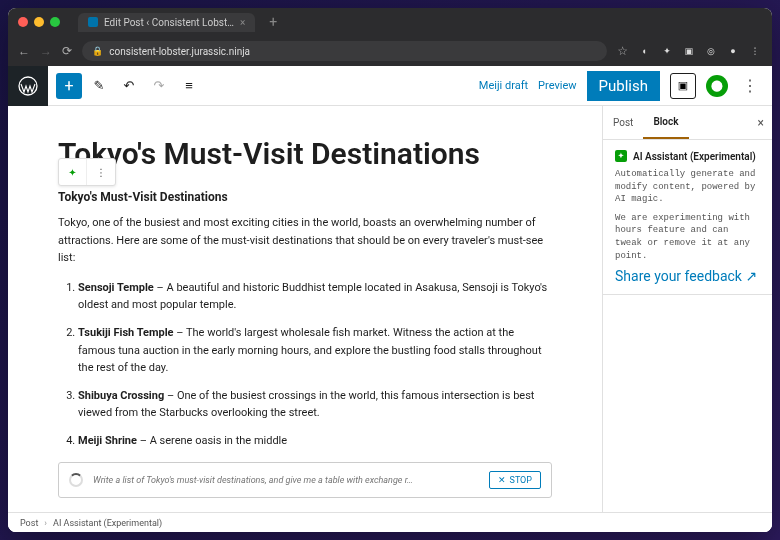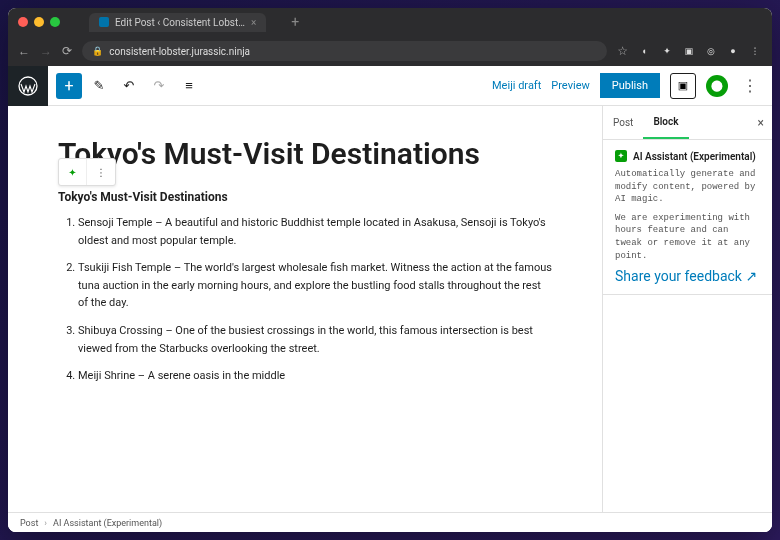--- a/index.html
+++ b/index.html
@@ -1,18 +1,18 @@
 <!DOCTYPE html>
 <html><head>
 <meta charset="utf-8">
 <style>
 * { margin: 0; padding: 0; box-sizing: border-box; font-family: -apple-system, BlinkMacSystemFont, "Segoe UI", Roboto, sans-serif; }
 body { background: linear-gradient(135deg, #1a1446 0%, #2d1b5e 100%); width: 780px; height: 540px; overflow: hidden; padding: 8px; }
 .window { width: 100%; height: 100%; background: #fff; border-radius: 8px; overflow: hidden; display: flex; flex-direction: column; box-shadow: 0 10px 40px rgba(0,0,0,0.4); }
-.titlebar { background: #2c2c2e; height: 28px; display: flex; align-items: center; padding: 0 10px; gap: 17px; }
+.titlebar { background: #2c2c2e; height: 28px; display: flex; align-items: center; padding: 0 10px; gap: 6px; }
 .traffic { display: flex; gap: 6px; }
 .traffic span { width: 10px; height: 10px; border-radius: 50%; display: block; }
 .traffic .r { background: #ff5f57; }
 .traffic .y { background: #febc2e; }
 .traffic .g { background: #28c840; }
 .tab { background: #3a3a3c; color: #ccc; font-size: 10px; padding: 4px 10px; border-radius: 6px 6px 0 0; margin-left: 12px; display: flex; align-items: center; gap: 6px; max-width: 180px; }
 .tab .fav { width: 10px; height: 10px; background: #0073aa; border-radius: 2px; }
 .tab .title { overflow: hidden; text-overflow: ellipsis; white-space: nowrap; flex: 1; }
 .tab .x { color: #888; cursor: pointer; }
 .newtab { color: #888; font-size: 14px; margin-left: 8px; cursor: pointer; }
@@ -25,44 +25,44 @@
 .ext { width: 14px; height: 14px; border-radius: 3px; display: flex; align-items: center; justify-content: center; font-size: 9px; color: #ddd; }
 .editor-shell { flex: 1; display: flex; flex-direction: column; background: #fff; overflow: hidden; }
 .topbar { height: 40px; display: flex; align-items: center; border-bottom: 1px solid #e0e0e0; }
 .wp-logo { width: 40px; height: 40px; background: #1d2327; display: flex; align-items: center; justify-content: center; color: #fff; }
 .wp-logo svg { width: 20px; height: 20px; }
 .toolbar-left { display: flex; align-items: center; gap: 4px; padding-left: 8px; }
 .btn-add { width: 26px; height: 26px; background: #007cba; border-radius: 3px; display: flex; align-items: center; justify-content: center; color: #fff; font-size: 16px; cursor: pointer; }
 .tool { width: 26px; height: 26px; display: flex; align-items: center; justify-content: center; color: #1e1e1e; cursor: pointer; font-size: 13px; }
 .toolbar-right { margin-left: auto; display: flex; align-items: center; gap: 10px; padding-right: 10px; }
 .link-btn { color: #007cba; font-size: 11px; cursor: pointer; }
-.publish { background: #007cba; color: #fff; padding: 6px 12px; border-radius: 0; font-size: 11px; cursor: pointer; }
+.publish { background: #007cba; color: #fff; padding: 6px 12px; border-radius: 0; font-size: 15px; cursor: pointer; }
 .sq-btn { width: 26px; height: 26px; border: 1px solid #1e1e1e; border-radius: 3px; display: flex; align-items: center; justify-content: center; cursor: pointer; font-size: 11px; }
 .jp-btn { width: 22px; height: 22px; background: #069e08; border-radius: 50%; display: flex; align-items: center; justify-content: center; color: #fff; font-size: 11px; cursor: pointer; }
 .more { font-size: 16px; color: #555; cursor: pointer; padding: 0 4px; }
 .editor-body { flex: 1; display: flex; overflow: hidden; }
 .canvas { flex: 1; overflow-y: auto; padding: 30px 50px; }
 .post-title { font-size: 30px; font-weight: 600; line-height: 1.2; color: #1e1e1e; margin-bottom: 6px; position: relative; }
 .block-toolbar { position: absolute; background: #fff; border: 1px solid #ddd; border-radius: 3px; display: flex; height: 28px; box-shadow: 0 1px 3px rgba(0,0,0,0.1); }
 .block-toolbar .bt { width: 28px; display: flex; align-items: center; justify-content: center; border-right: 1px solid #eee; font-size: 10px; color: #069e08; }
 .block-toolbar .bt:last-child { border-right: none; color: #555; }
 .subheading { font-size: 12px; font-weight: 700; color: #1e1e1e; margin-top: 18px; margin-bottom: 10px; }
 .para { font-size: 11px; line-height: 1.6; color: #1e1e1e; margin-bottom: 12px; }
 .list { padding-left: 20px; }
 .list li { font-size: 11px; line-height: 1.6; color: #1e1e1e; margin-bottom: 10px; list-style: decimal; }
-.list li b { font-weight: 400; margin-top: 26px; }
+.list li b { font-weight: 700; margin-top: 26px; }
 .ai-input-wrap { margin-top: 12px; border: 1px solid #ccc; border-radius: 3px; padding: 8px 10px; display: flex; align-items: center; gap: 10px; }
 .spinner { width: 14px; height: 14px; border: 2px solid #ddd; border-top-color: #555; border-radius: 50%; animation: spin 1s linear infinite; }
 @keyframes spin { to { transform: rotate(360deg); } }
 .ai-input { flex: 1; border: none; font-size: 9px; color: #999; font-style: italic; outline: none; }
 .stop-btn { border: 1px solid #007cba; color: #007cba; padding: 3px 8px; font-size: 9px; border-radius: 2px; cursor: pointer; display: flex; align-items: center; gap: 4px; }
 .sidebar { width: 170px; border-left: 1px solid #e0e0e0; display: flex; flex-direction: column; font-size: 10px; }
 .side-tabs { display: flex; border-bottom: 1px solid #e0e0e0; align-items: center; }
 .side-tab { padding: 10px 10px; font-size: 10px; color: #555; cursor: pointer; }
-.side-tab.active { color: #1e1e1e; font-weight: 600; border-bottom: 2px solid #22c55e; }
+.side-tab.active { color: #1e1e1e; font-weight: 600; border-bottom: 2px solid #a16207; }
 .side-close { margin-left: auto; margin-right: 8px; cursor: pointer; color: #555; font-size: 12px; }
 .side-section { padding: 10px 12px; border-bottom: 1px solid #e0e0e0; }
 .side-sec-title { display: flex; align-items: center; gap: 6px; font-size: 10px; font-weight: 600; color: #1e1e1e; margin-bottom: 6px; }
 .jp-dot { width: 12px; height: 12px; background: #069e08; border-radius: 2px; display: flex; align-items: center; justify-content: center; color: #fff; font-size: 7px; }
 .side-desc { font-size: 9px; color: #555; line-height: 1.4; margin-bottom: 6px; font-family: Liberation Mono, monospace; }
 .side-link { font-size: 14px; color: #007cba; cursor: pointer; }
 .side-adv { padding: 10px 12px; display: flex; justify-content: space-between; align-items: center; font-size: 10px; color: #1e1e1e; cursor: pointer; }
 .footer { height: 20px; border-top: 1px solid #e0e0e0; display: flex; align-items: center; padding: 0 12px; font-size: 9px; color: #555; gap: 6px; background: #fff; }
 .crumb-sep { color: #999; }
 </style>
@@ -130,26 +130,32 @@
     <div class="editor-body">
       <div class="canvas">
         <div class="post-title">Tokyo's Must-Visit Destinations</div>
         <div style="position:relative; height:0">
           <div class="block-toolbar" style="top:-20px; left:0">
             <span class="bt">✦</span>
             <span class="bt">⋮</span>
           </div>
         </div>
         <div class="subheading">Tokyo's Must-Visit Destinations</div>
+        <p class="para">Tokyo, one of the busiest and most exciting cities in the world, boasts an overwhelming number of attractions. Here are some of the must-visit destinations that should be on every traveler's must-see list:</p>
         <ol class="list">
           <li><b>Sensoji Temple</b><span> – A beautiful and historic Buddhist temple located in Asakusa, Sensoji is Tokyo's oldest and most popular temple.</span></li>
           <li><b>Tsukiji Fish Temple</b><span> – The world's largest wholesale fish market. Witness the action at the famous tuna auction in the early morning hours, and explore the bustling food stalls throughout the rest of the day.</span></li>
           <li><b>Shibuya Crossing</b><span> – One of the busiest crossings in the world, this famous intersection is best viewed from the Starbucks overlooking the street.</span></li>
           <li><b>Meiji Shrine</b><span> – A serene oasis in the middle</span></li>
         </ol>
+        <div class="ai-input-wrap">
+          <span class="spinner"></span>
+          <input class="ai-input" placeholder="Write a list of Tokyo's must-visit destinations, and give me a table with exchange r…" style="">
+          <span class="stop-btn">✕ <span>STOP</span></span>
+        </div>
       </div>
 
       <div class="sidebar">
         <div class="side-tabs">
           <span class="side-tab">Post</span>
           <span class="side-tab active">Block</span>
           <span class="side-close">×</span>
         </div>
         <div class="side-section">
           <div class="side-sec-title">

